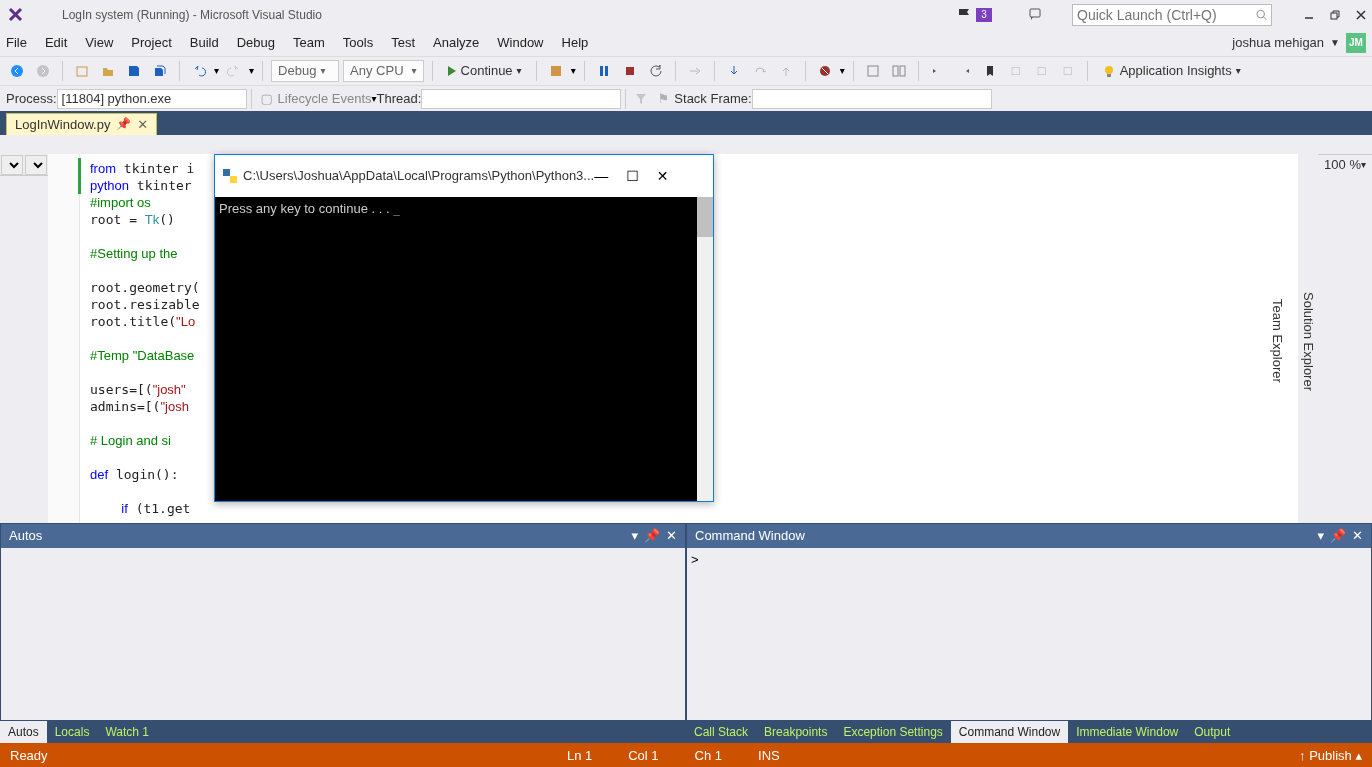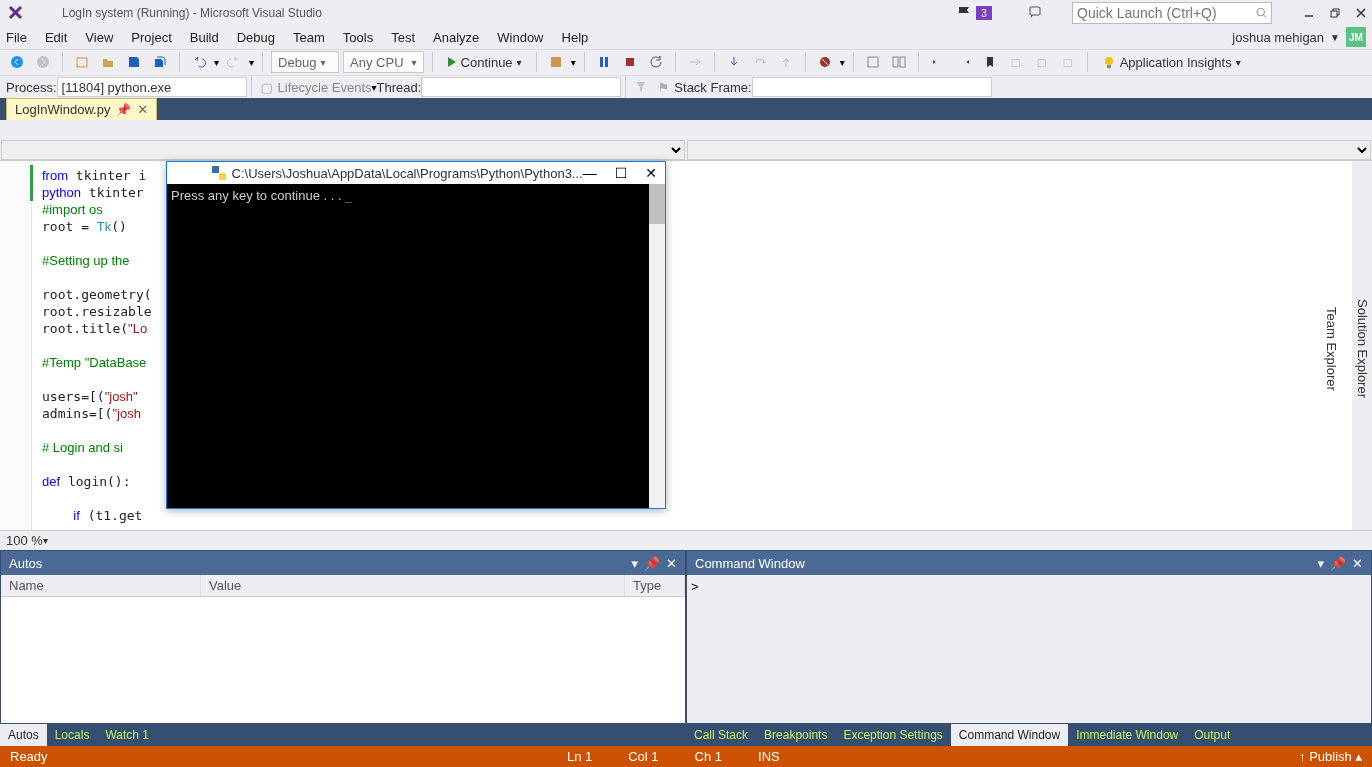--- a/index.html
+++ b/index.html
@@ -51,29 +51,29 @@
 .cols { height: 22px; background: #eeeef2; border-bottom: 1px solid #ccc; display: flex; color: #555; font-size: 12px; }
 .cols div { padding: 3px 8px; border-right: 1px solid #ddd; }
 .cmd-body { font-family: Consolas, monospace; font-size: 12px; padding: 4px; background: #eeeef2; height: 100%; }
 .ptab { height: 22px; padding: 0 8px; display: flex; align-items: center; color: #bef264; font-size: 12px; cursor: pointer; }
 .ptab.active { background: #eeeef2; color: #222; }
 .bottom-tabs-row { display: flex; height: 22px; }
 .bottom-tabs-row .left, .bottom-tabs-row .right { display: flex; background: #364e6f; flex: 1; }
 .statusbar { height: 24px; background: #cc5100; color: #fff; display: flex; align-items: center; padding: 0 10px; font-size: 12px; justify-content: space-between; }
 .status-left, .status-mid, .status-right { display: flex; gap: 36px; }
 .console-win { position: absolute; left: 166px; top: 0; width: 500px; height: 348px; background: #fff; border: 1px solid #0e7adb; display: flex; flex-direction: column; box-shadow: 0 2px 8px rgba(0,0,0,0.3); z-index: 10; }
-.console-tb { height: 22px; background: #fff; display: flex; align-items: center; padding: 0 8px; justify-content: flex-end; }
+.console-tb { height: 42px; background: #fff; display: flex; align-items: center; padding: 0 8px; justify-content: flex-start; }
 .console-title { display: flex; align-items: center; gap: 6px; font-size: 12px; color: #333; }
 .console-ctl { display: flex; gap: 18px; }
 .console-ctl span { cursor: pointer; font-size: 14px; }
 .console-body { flex: 1; background: #000; color: #ccc; font-family: "Lucida Console", monospace; font-size: 11px; padding: 4px; position: relative; }
 .console-scroll { position: absolute; right: 0; top: 0; width: 16px; height: 100%; background: #f0f0f0; }
 .console-scroll .thumb { width: 100%; height: 40px; background: #c0c0c0; }
 .green-bar { position: absolute; left: 30px; top: 4px; width: 3px; height: 36px; background: #2ea043; }
-.editor-wrapper { flex: 1; position: relative; display: flex; flex-direction: column; margin-top: 19px; }
+.editor-wrapper { flex: 1; position: relative; display: flex; flex-direction: row; margin-top: 19px; }
 .tri { font-size: 10px; }
 svg { display: block; }
 input { font-family: inherit; }
 </style>
 </head>
 <body>
 
 <div class="titlebar">
   <span class="titlebar-icon">
     <svg width="18" height="18" viewBox="0 0 18 18">
@@ -404,27 +404,20 @@
 <div class="panels">
   <div class="panel">
     <div class="panel-hdr">
       <span>Autos</span>
       <div class="pctls">
         <span>▾</span>
         <span>📌</span>
         <span>✕</span>
       </div>
     </div>
-    <div class="panel-body">
-      <div class="cols">
-        <div style="width:200px">Name</div>
-        <div style="flex:1">Value</div>
-        <div style="width:60px">Type</div>
-      </div>
-    </div>
   </div>
   <div class="panel">
     <div class="panel-hdr">
       <span>Command Window</span>
       <div class="pctls">
         <span>▾</span>
         <span>📌</span>
         <span>✕</span>
       </div>
     </div>

